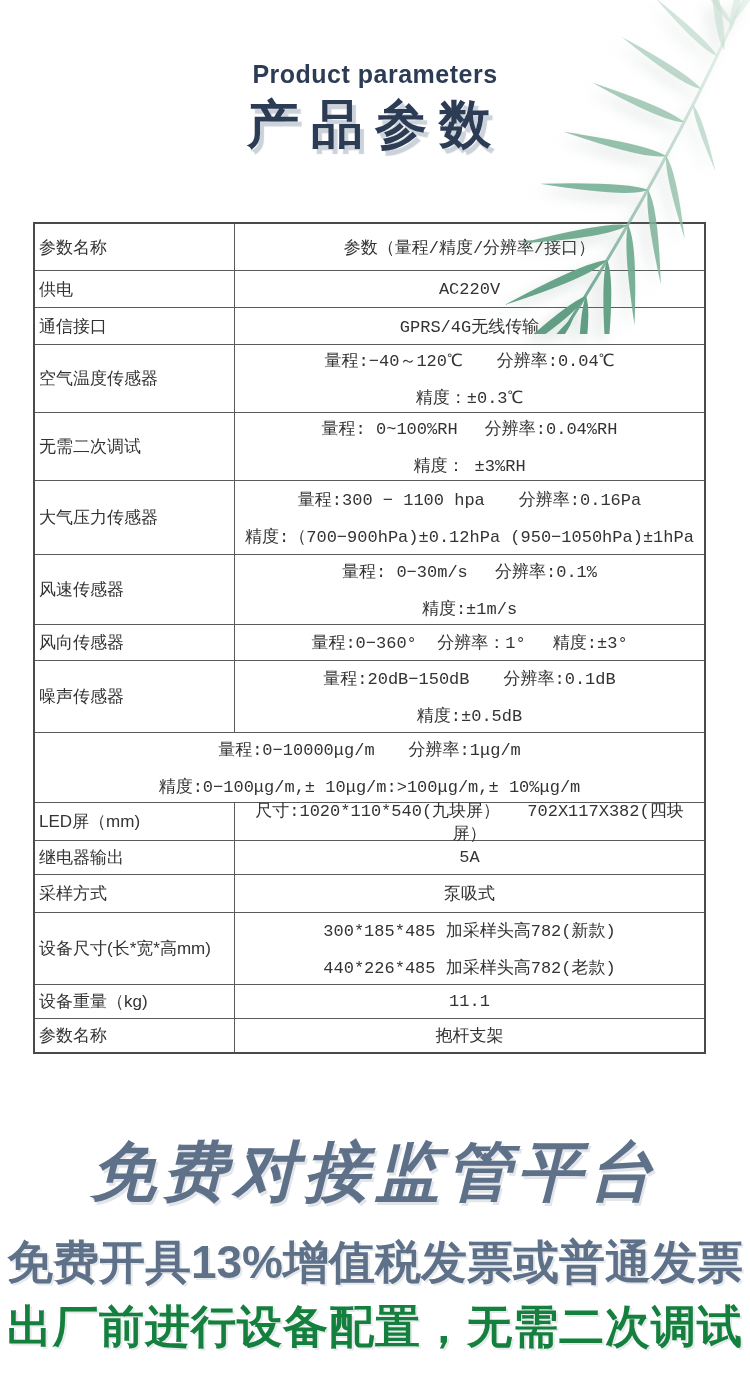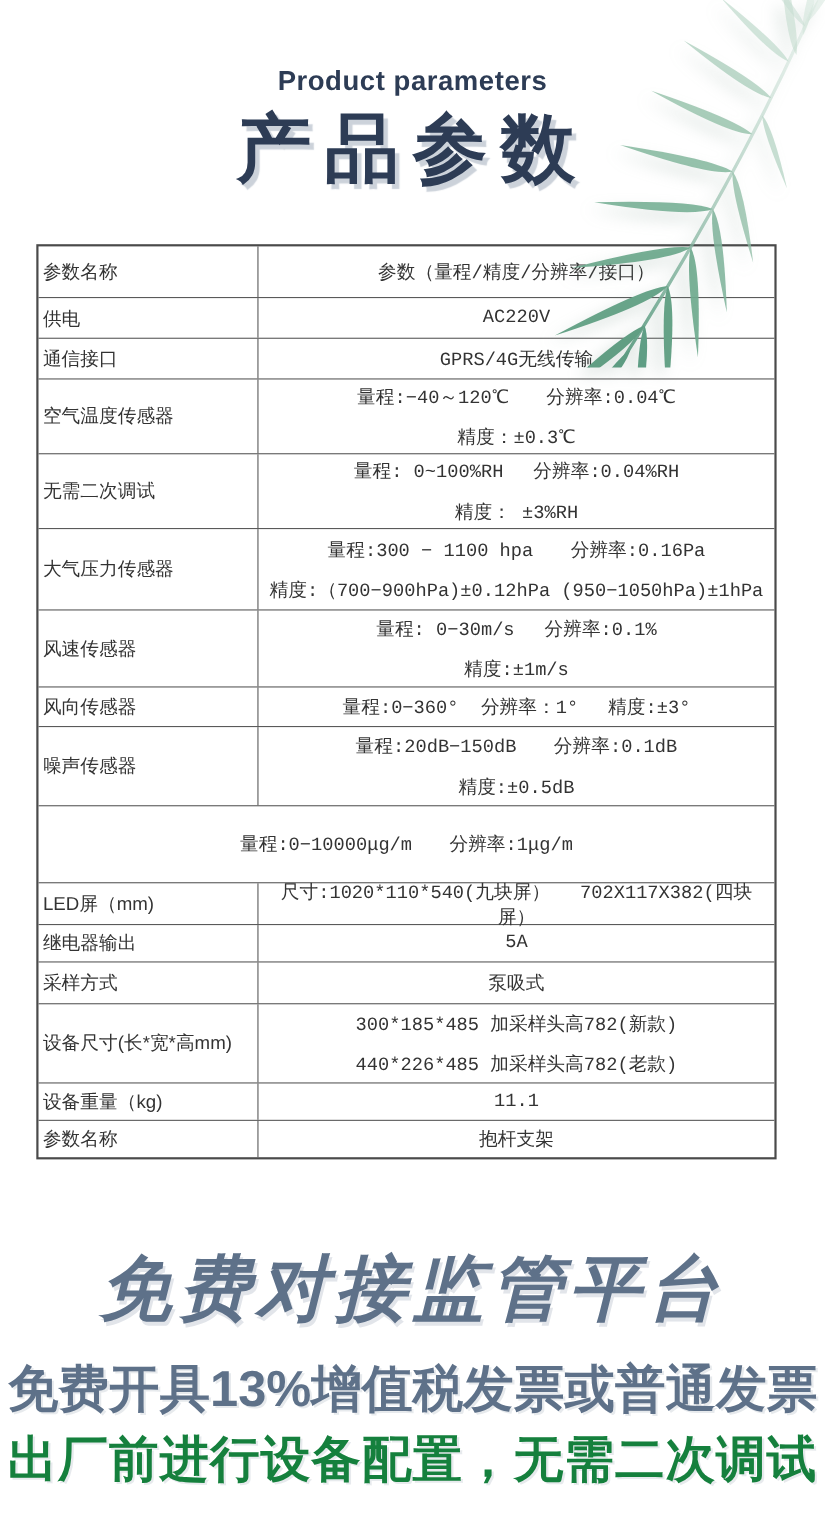--- a/index.html
+++ b/index.html
@@ -10,21 +10,21 @@
     -webkit-font-smoothing:antialiased;
   }
   
   .subtitle{
     position:absolute;top:60px;left:0;width:100%;
     text-align:center;font-size:25px;font-weight:600;
     color:#2d3c55;letter-spacing:.5px;
   }
   .title{
     position:absolute;top:90px;left:0;width:100%;
-    text-align:center;font-size:68px;font-weight:900;
+    text-align:center;font-size:52px;font-weight:900;
     color:#2d3c55;letter-spacing:12px;
     text-shadow:4px 5px 1px rgba(110,125,150,.35);
   }
   
   .leaf{
     position:absolute;top:0;right:0;width:272px;height:334px;
     z-index:5;pointer-events:none;
     filter:drop-shadow(-7px 7px 7px rgba(120,150,135,.30));
   }
   
@@ -219,20 +219,21 @@
         <span>噪声传感器</span>
       </div>
     <div class="t-val">
         <span>量程:20dB−150dB　　分辨率:0.1dB</span>
         <span>精度:±0.5dB</span>
       </div>
   </div>
   <div class="t-row" style="height:69px">
     <div class="t-val">
         <span>量程:0−10000μg/m　　分辨率:1μg/m</span>
+        <span>精度:0−100μg/m,± 10μg/m:&gt;100μg/m,± 10%μg/m</span>
       </div>
   </div>
   <div class="t-row" style="height:37px">
     <div class="t-name">
         <span>LED屏（mm)</span>
       </div>
     <div class="t-val">
         <span>尺寸:1020*110*540(九块屏）　 702X117X382(四块屏）</span>
       </div>
   </div>

